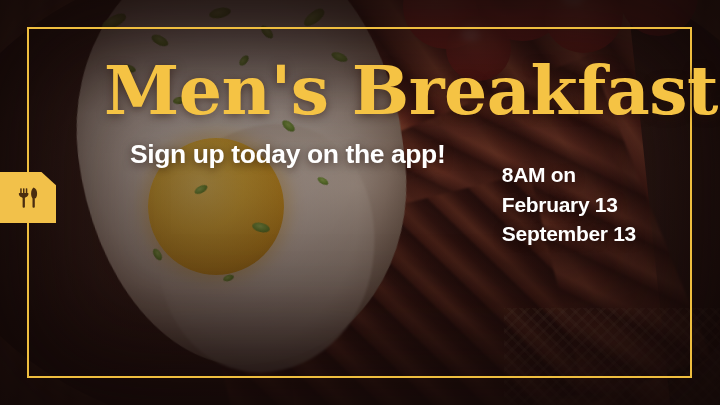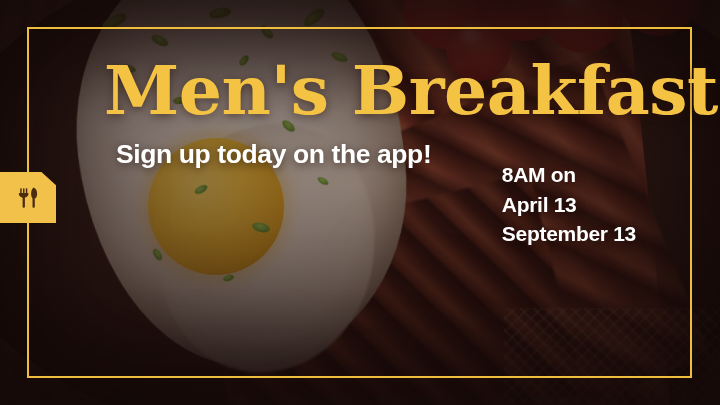--- a/index.html
+++ b/index.html
@@ -182,21 +182,21 @@
     font-weight: 700;
     font-size: 68px;
     line-height: 1;
     letter-spacing: -0.5px;
     color: #F5C344;
     text-shadow: 0 2px 10px rgba(40,16,8,0.55);
     white-space: nowrap;
   }
   .subtitle {
     position: absolute;
-    left: 116px; top: 139px;
+    left: 130px; top: 139px;
     font-size: 26.5px;
     font-weight: 700;
     letter-spacing: -0.4px;
     color: #FFFFFF;
     text-shadow: 0 2px 8px rgba(30,12,8,0.6);
     white-space: nowrap;
   }
   .dates {
     position: absolute;
     right: 84px; top: 160px;
@@ -276,17 +276,17 @@
       </svg>
     </span>
   </div>
 
   <div class="title" style="color: rgb(245, 195, 68);">Men's Breakfast</div>
 
   <div class="subtitle" style="color: rgb(255, 255, 255);">Sign up today on the app!</div>
 
   <div class="dates" style="color: rgb(255, 255, 255);">
     <div>8AM on</div>
-    <div>April 13</div>
+    <div>February 13</div>
     <div>September 13</div>
   </div>
 
 </div>
 
 </body></html>

